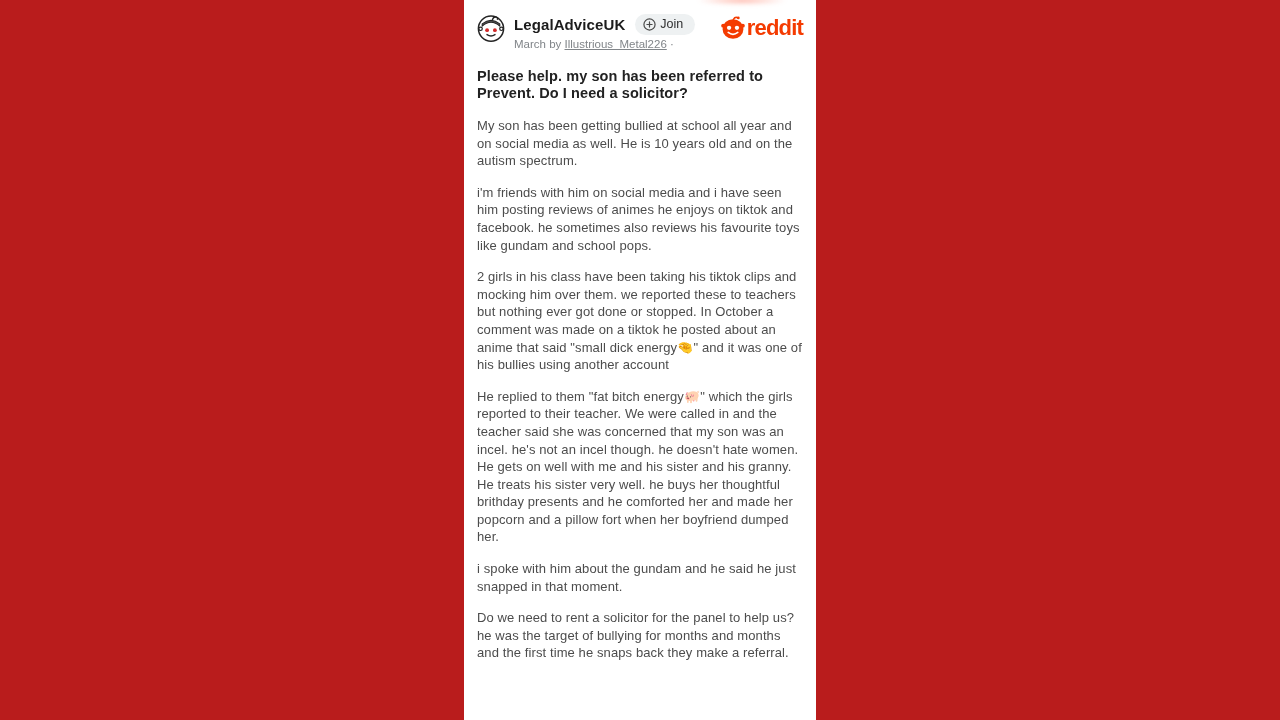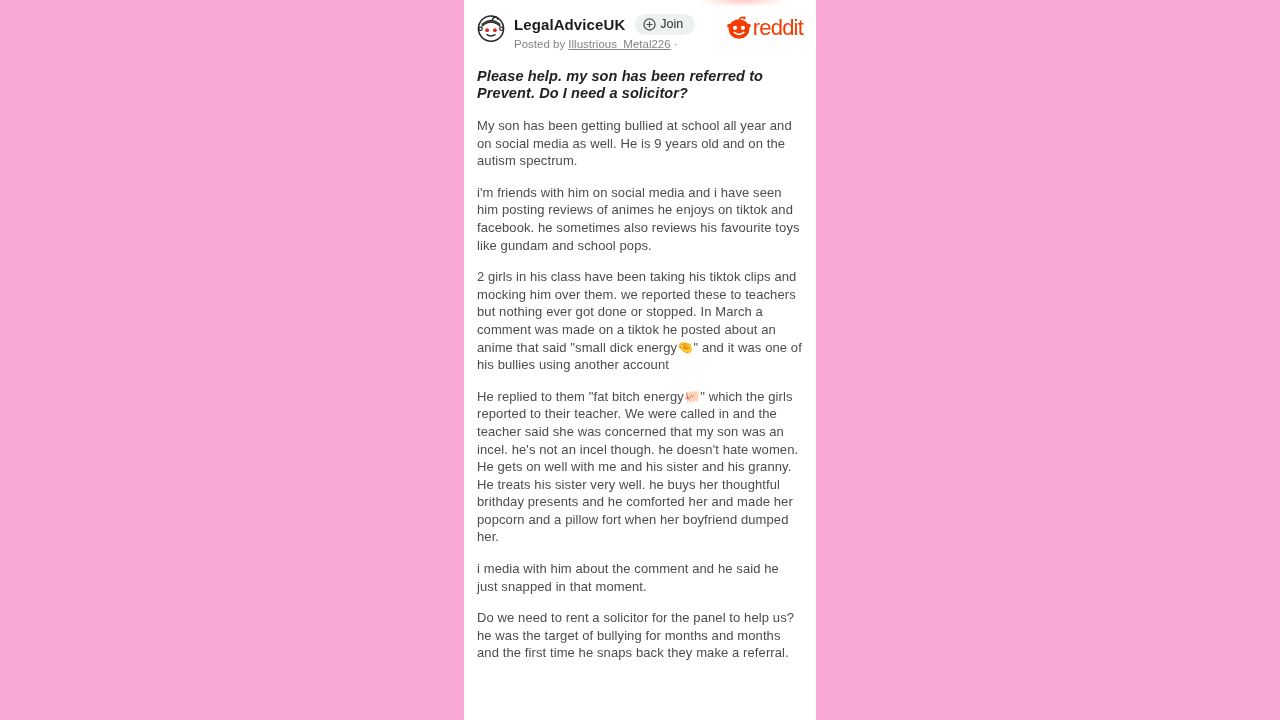--- a/index.html
+++ b/index.html
@@ -2,21 +2,21 @@
 <html><head>
 <meta charset="utf-8">
 <style>
   * { margin: 0; padding: 0; box-sizing: border-box; }
   html, body {
     width: 1280px; height: 720px;
     background: #000000;
     overflow: hidden;
     font-family: "Liberation Sans", "DejaVu Sans", sans-serif;
   }
-  .stage { position: relative; width: 1280px; height: 720px; background: #f9a8d4; }
+  .stage { position: relative; width: 1280px; height: 720px; background: #b91c1c; }
 
   .card {
     position: absolute;
     left: 464px; top: 0;
     width: 352px; height: 720px;
     background: #ffffff;
     overflow: hidden;
   }
 
   
@@ -80,35 +80,34 @@
     display: flex;
     align-items: center;
     margin-left: 8px;
     margin-top: 2px;
     cursor: pointer;
     flex: 0 0 auto;
   }
   .brand-snoo { width: 24px; height: 24px; display: block; }
   .brand-word {
     font-size: 22px;
-    font-weight: 400;
+    font-weight: 700;
     color: #f43b01;
     letter-spacing: -0.8px;
     margin-left: 2px;
     line-height: 1;
   }
 
   .post-title {
     margin: 18px 14px 0 13px;
     font-size: 14.5px;
     font-weight: 700;
     color: #222222;
     line-height: 17px;
     letter-spacing: 0.1px;
-    font-style: italic;
   }
   .post-body {
     margin: 15px 14px 0 13px;
   }
   .post-body p {
     font-size: 13px;
     color: #4c4c4c;
     line-height: 17.6px;
     margin-bottom: 14px;
     letter-spacing: 0.1px;
@@ -145,21 +144,21 @@
           <span class="community">LegalAdviceUK</span>
           <button class="join-btn">
             <svg class="join-icon" viewBox="0 0 14 14" aria-hidden="true">
               <circle cx="7" cy="7" r="6" fill="none" stroke="#4a4a4a" stroke-width="1.3"></circle>
               <path d="M7 4.2 V9.8 M4.2 7 H9.8" stroke="#4a4a4a" stroke-width="1.3" stroke-linecap="round"></path>
             </svg>
             <span>Join</span>
           </button>
         </div>
         <div class="posted-line">
-          <span>Posted by</span>
+          <span>March by</span>
           <span class="author-link">Illustrious_Metal226</span>
           <span>·</span>
         </div>
       </div>
 
       <div class="brand">
         <svg class="brand-snoo" viewBox="0 0 28 28" aria-hidden="true">
 
           <path d="M14.5 3.8 Q16.2 0.8 19.6 1.9" fill="none" stroke="#f43b01" stroke-width="1.8" stroke-linecap="round"></path>
           <circle cx="20.2" cy="2.2" r="1.6" fill="#f43b01"></circle>
@@ -174,21 +173,21 @@
 
           <path d="M8.4 19.2 Q14 23.6 19.6 19.2" fill="none" stroke="#ffffff" stroke-width="1.9" stroke-linecap="round"></path>
         </svg>
         <span class="brand-word">reddit</span>
       </div>
     </div>
 
     <h1 class="post-title">Please help. my son has been referred to Prevent. Do I need a solicitor?</h1>
 
     <div class="post-body">
-      <p>My son has been getting bullied at school all year and on social media as well. He is 9 years old and on the autism spectrum.</p>
+      <p>My son has been getting bullied at school all year and on social media as well. He is 10 years old and on the autism spectrum.</p>
       <p>i'm friends with him on social media and i have seen him posting reviews of animes he enjoys on tiktok and facebook. he sometimes also reviews his favourite toys like gundam and school pops.</p>
-      <p>2 girls in his class have been taking his tiktok clips and mocking him over them. we reported these to teachers but nothing ever got done or stopped. In March a comment was made on a tiktok he posted about an anime that said "small dick energy🤏" and it was one of his bullies using another account</p>
+      <p>2 girls in his class have been taking his tiktok clips and mocking him over them. we reported these to teachers but nothing ever got done or stopped. In October a comment was made on a tiktok he posted about an anime that said "small dick energy🤏" and it was one of his bullies using another account</p>
       <p>He replied to them "fat bitch energy🐖" which the girls reported to their teacher. We were called in and the teacher said she was concerned that my son was an incel. he's not an incel though. he doesn't hate women. He gets on well with me and his sister and his granny. He treats his sister very well. he buys her thoughtful brithday presents and he comforted her and made her popcorn and a pillow fort when her boyfriend dumped her.</p>
-      <p>i media with him about the comment and he said he just snapped in that moment.</p>
+      <p>i spoke with him about the gundam and he said he just snapped in that moment.</p>
       <p>Do we need to rent a solicitor for the panel to help us? he was the target of bullying for months and months and the first time he snaps back they make a referral.</p>
     </div>
   </div>
 </div>
 
 </body></html>

